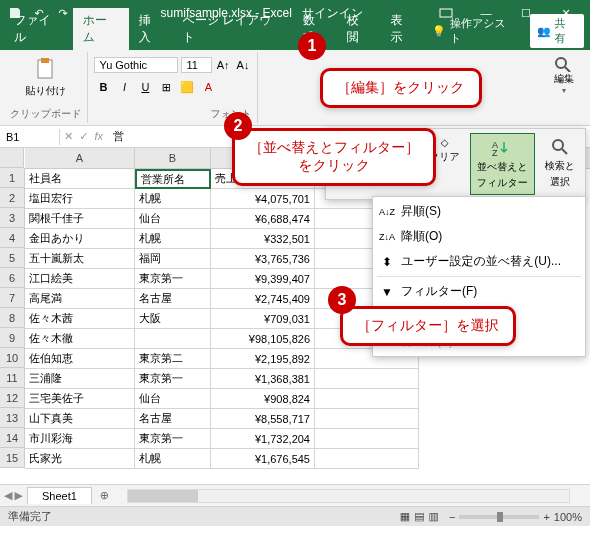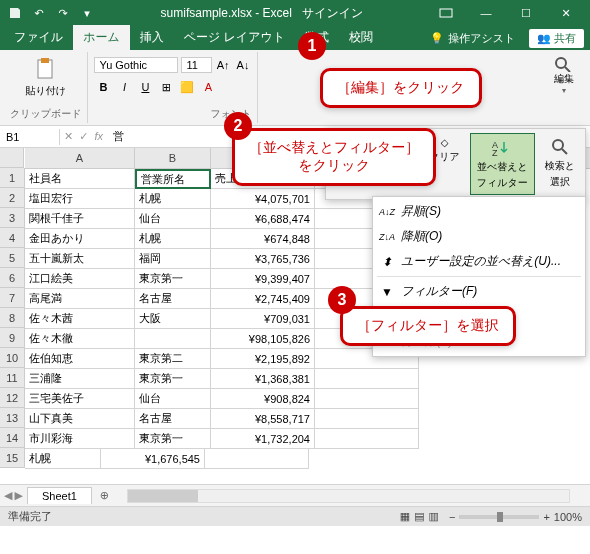--- a/index.html
+++ b/index.html
@@ -109,20 +109,21 @@
   </div>
 </div>
 
 <div class="ribbon-tabs">
   <div class="ribbon-tab">ファイル</div>
   <div class="ribbon-tab active">ホーム</div>
   <div class="ribbon-tab">挿入</div>
   <div class="ribbon-tab">ページ レイアウト</div>
   <div class="ribbon-tab">数式</div>
   <div class="ribbon-tab">校閲</div>
+  <div class="ribbon-tab">表示</div>
   <div class="right">
     <div class="tell-me">💡 <span>操作アシスト</span></div>
     <div class="share-btn">👥 <span>共有</span></div>
   </div>
 </div>
 
 <div class="ribbon">
   <div class="ribbon-group">
     <div class="big-btn">
       <svg width="24" height="26">
@@ -224,21 +225,21 @@
         </div>
         <div class="cell-row">
           <div class="cell" style="width: 110px;">関根千佳子</div>
           <div class="cell" style="width: 76px;">仙台</div>
           <div class="cell num" style="width: 104px;">¥6,688,474</div>
           <div class="cell" style="width: 104px;"></div>
         </div>
         <div class="cell-row">
           <div class="cell" style="width: 110px;">金田あかり</div>
           <div class="cell" style="width: 76px;">札幌</div>
-          <div class="cell num" style="width: 104px;">¥674,848</div>
+          <div class="cell num" style="width: 104px;">¥332,501</div>
           <div class="cell" style="width: 104px;"></div>
         </div>
         <div class="cell-row">
           <div class="cell" style="width: 110px;">五十嵐新太</div>
           <div class="cell" style="width: 76px;">福岡</div>
           <div class="cell num" style="width: 104px;">¥3,765,736</div>
           <div class="cell" style="width: 104px;"></div>
         </div>
         <div class="cell-row">
           <div class="cell" style="width: 110px;">江口絵美</div>
@@ -288,20 +289,21 @@
           <div class="cell num" style="width: 104px;">¥8,558,717</div>
           <div class="cell" style="width: 104px;"></div>
         </div>
         <div class="cell-row">
           <div class="cell" style="width: 110px;">市川彩海</div>
           <div class="cell" style="width: 76px;">東京第一</div>
           <div class="cell num" style="width: 104px;">¥1,732,204</div>
           <div class="cell" style="width: 104px;"></div>
         </div>
         <div class="cell-row">
+          <div class="cell" style="width: 110px;">氏家光</div>
           <div class="cell" style="width: 76px;">札幌</div>
           <div class="cell num" style="width: 104px;">¥1,676,545</div>
           <div class="cell" style="width: 104px;"></div>
         </div>
       </div>
   </div>
 </div>
 
 <div class="sheet-tabs">
   <div class="sheet-nav">
@@ -358,21 +360,21 @@
   <div class="pbtn">
     <svg width="20" height="20">
         <circle cx="8" cy="8" r="5" fill="none" stroke="#555" stroke-width="2"></circle>
         <line x1="12" y1="12" x2="17" y2="17" stroke="#555" stroke-width="2"></line>
       </svg>
     <span>検索と</span>
       <span>選択</span>
   </div>
 </div>
 
-<div class="dropdown" style="top:196px; right:4px;font-style:italic;">
+<div class="dropdown" style="top:196px; right:4px;">
   <div class="dropdown-item">
     <span class="icon" style="font-size:9px">A↓Z</span>
     <span>昇順(S)</span>
   </div>
   <div class="dropdown-item">
     <span class="icon" style="font-size:9px">Z↓A</span>
     <span>降順(O)</span>
   </div>
   <div class="dropdown-item">
     <span class="icon">⬍</span>

